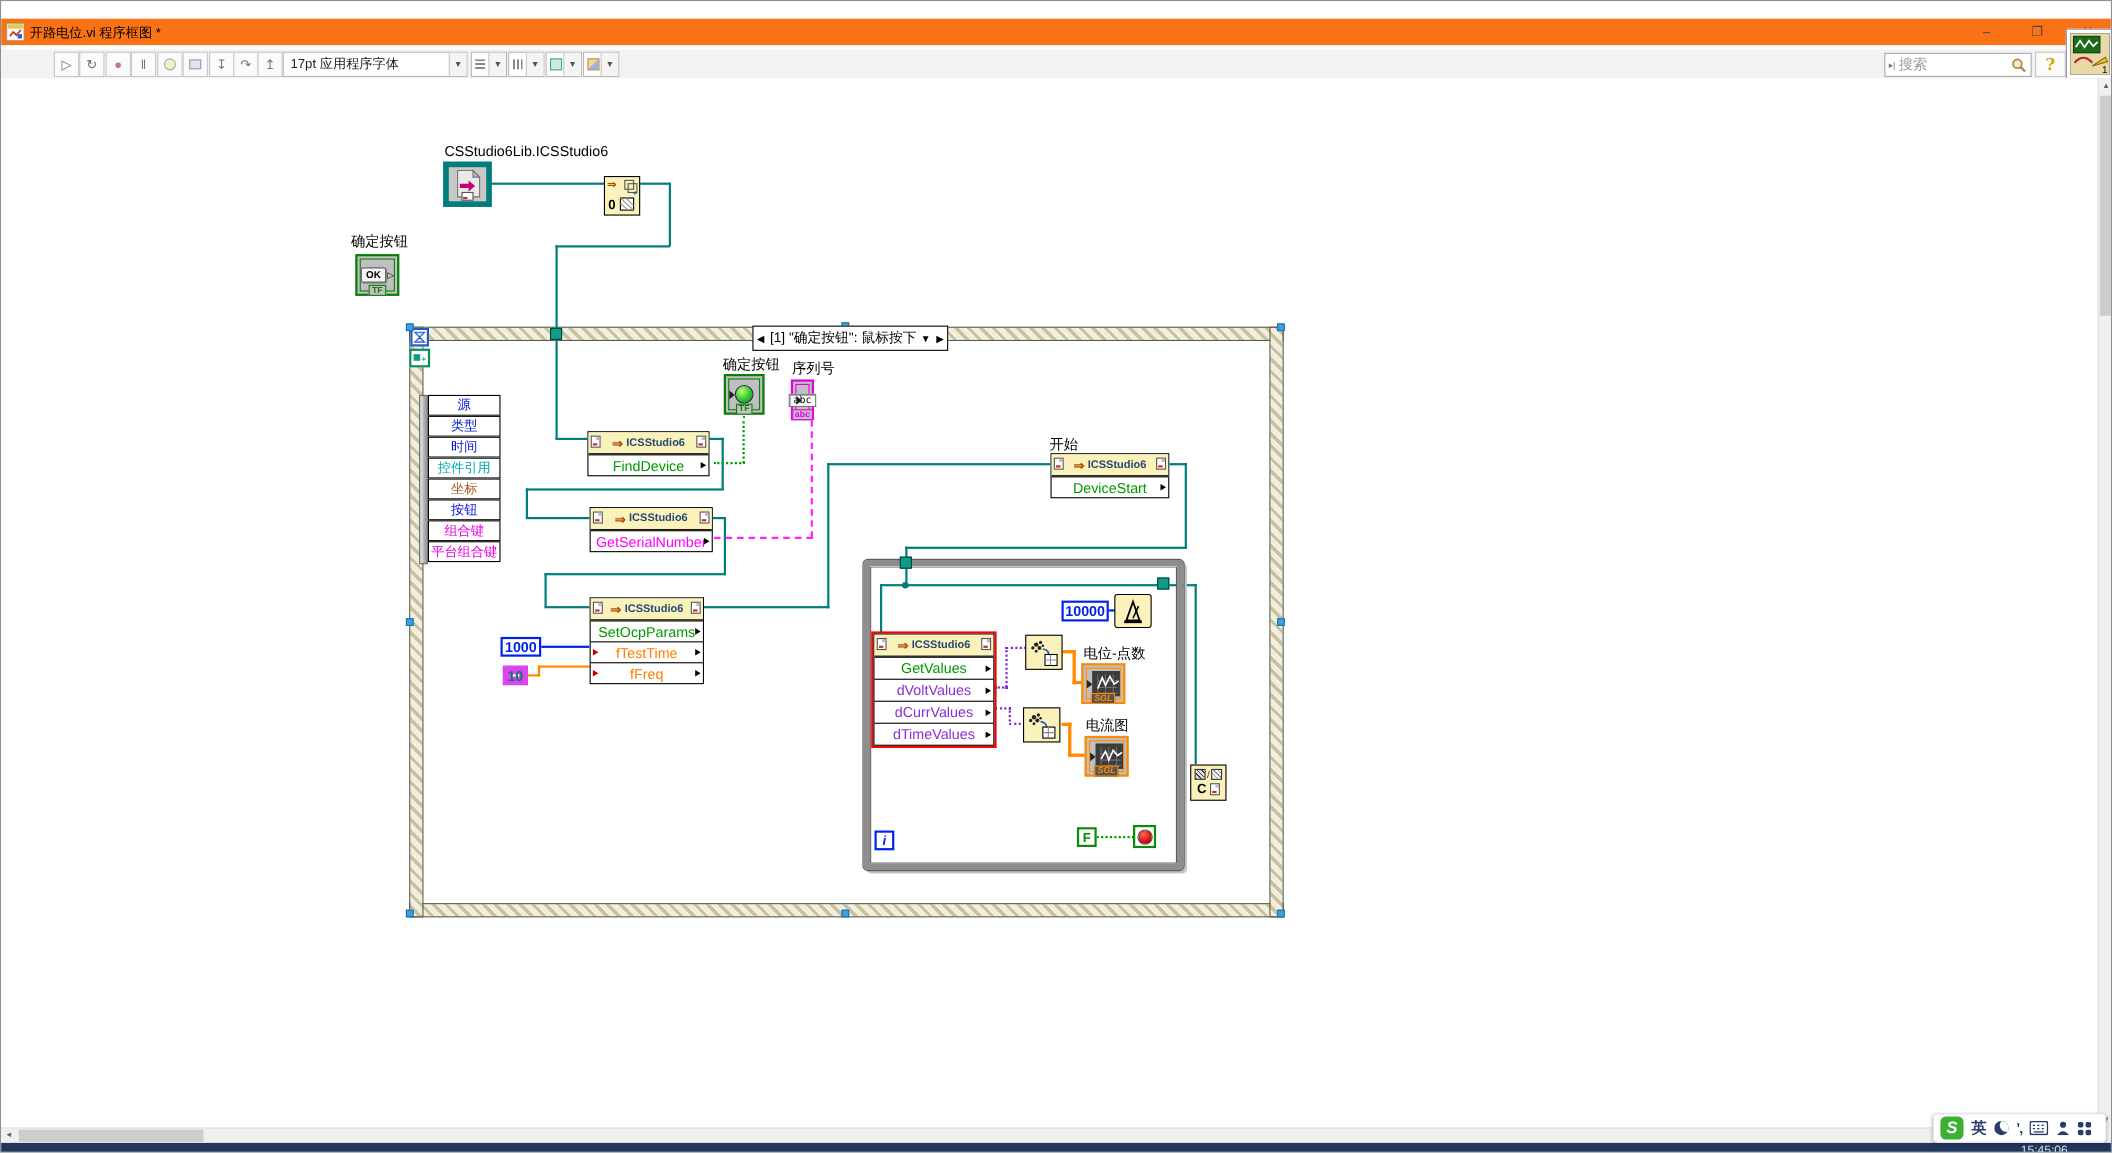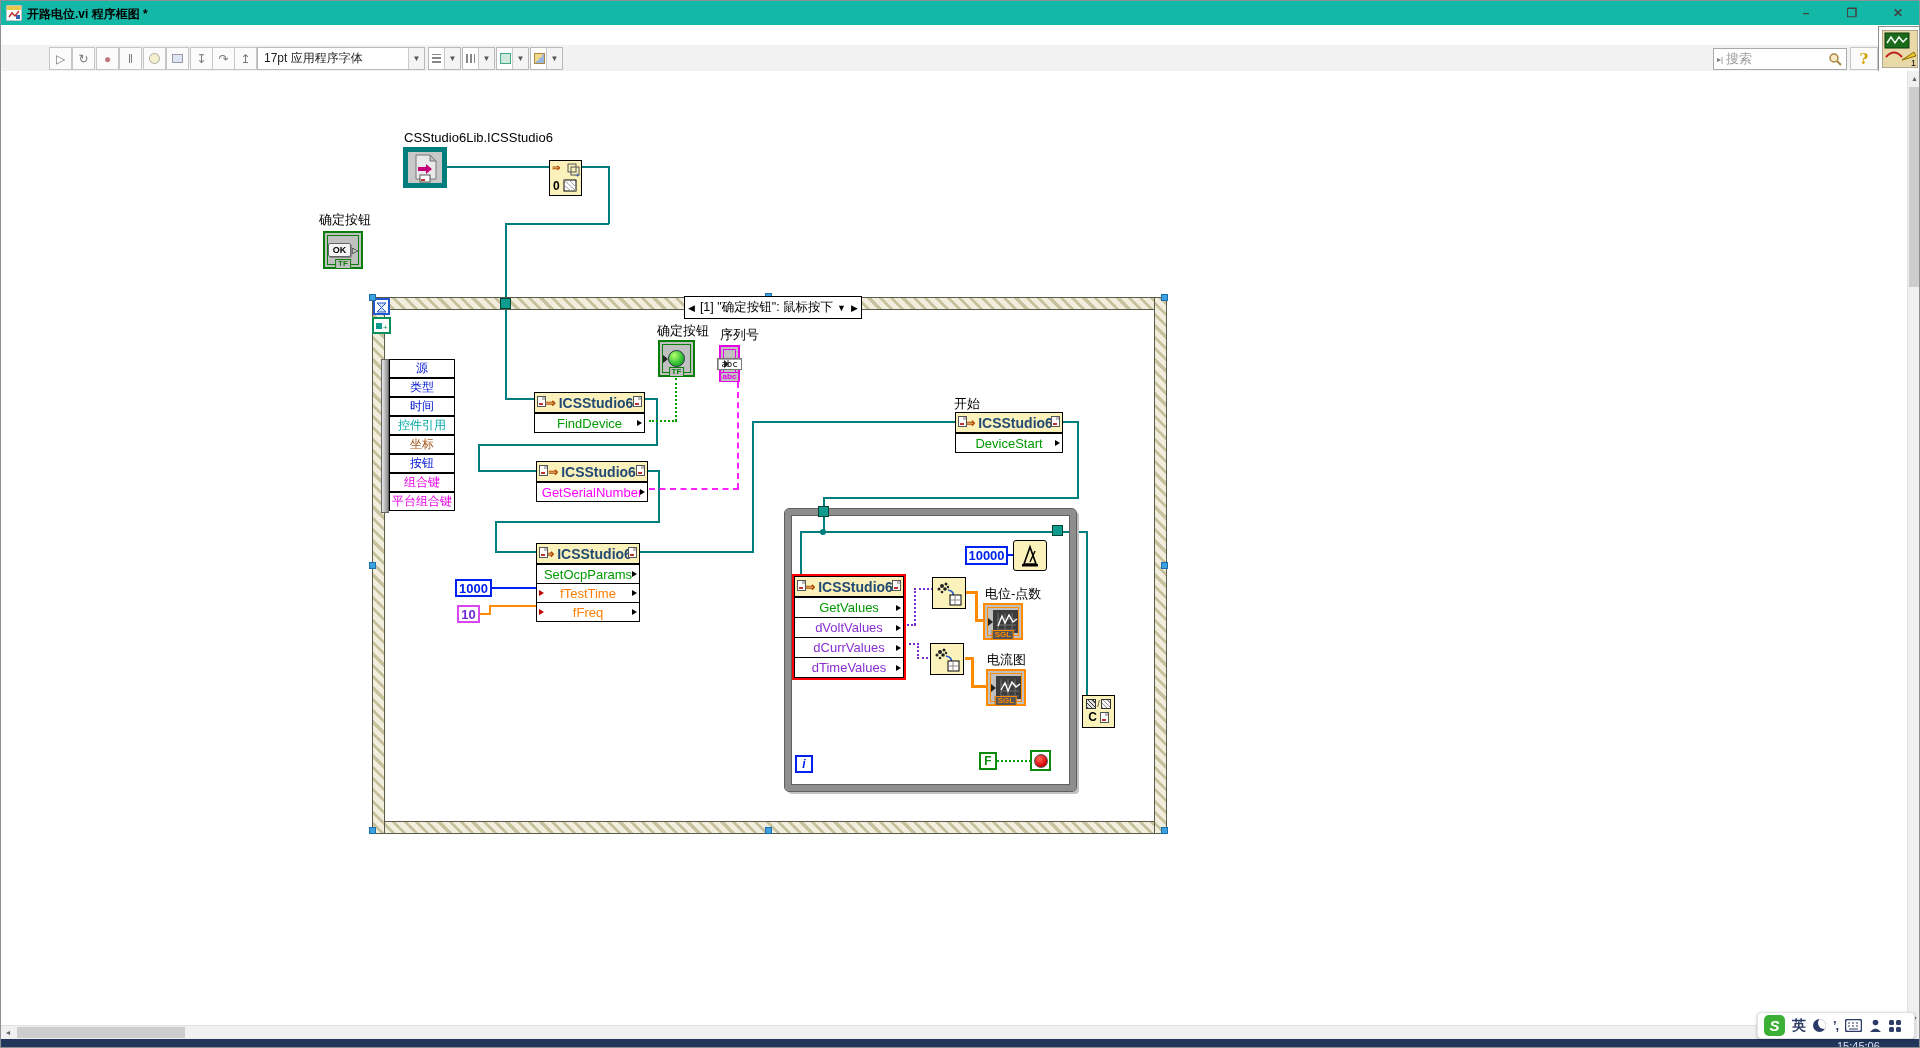--- a/index.html
+++ b/index.html
@@ -1,21 +1,21 @@
 <!DOCTYPE html>
 <html><head>
 <meta charset="utf-8">
 <style>
   html,body{margin:0;padding:0;background:#d8d8d8;}
   #app{position:relative;width:1920px;height:1048px;background:#fff;
        font-family:"Liberation Sans",sans-serif;overflow:hidden;
        border:1px solid #8b9096;box-sizing:border-box;}
   .abs{position:absolute;}
   
-  .titlebar{left:0;top:0;width:100%;height:24px;background:#14b8a6;font-weight:bold;}
+  .titlebar{left:0;top:16px;width:100%;height:24px;background:#f97316;}
   .title-text{left:26px;top:5px;font-size:12px;color:#000;white-space:nowrap;}
   .winbtn{top:0;width:46px;height:24px;display:flex;align-items:center;justify-content:center;
           font-size:12px;color:#444;}
   .menubar{left:0;top:24px;width:100%;height:20px;background:#f7f7f7;display:flex;align-items:center;
            border-bottom:1px solid #e6e6e6;}
   .menu-item{padding:2px 9px;font-size:12.5px;color:#111;}
   .toolbar{left:0;top:44px;width:100%;height:26px;background:#f2f2f2;border-bottom:1px solid #cfcfcf;}
   .tbtn{position:absolute;top:2px;width:21px;height:21px;border:1px solid #c6c6c6;background:#fbfbfb;
         display:flex;align-items:center;justify-content:center;font-size:12px;color:#777;}
   .combo{position:absolute;top:2px;height:21px;border:1px solid #b9b9b9;background:#fff;
@@ -65,53 +65,53 @@
   
   .inode{position:absolute;background:#fff;border:1px solid #000;box-sizing:border-box;}
   .inode.err{box-shadow:0 0 0 2px #ff0000;}
   .ihdr{position:relative;height:19px;background:#fbf2bb;border-bottom:1px solid #000;
         display:flex;align-items:center;justify-content:center;gap:3px;}
   .pg{width:9px;height:11px;background:#fff;border:1px solid #555;position:relative;box-sizing:border-box;}
   .pg::after{content:"";position:absolute;left:1px;bottom:1px;width:4px;height:2px;background:#b33;}
   .pg::before{content:"";position:absolute;right:0;top:0;width:3px;height:3px;background:#bbb;}
   .pg.cl{position:absolute;left:2px;top:3px;} .pg.cr{position:absolute;right:2px;top:3px;}
   .iarrow{color:#b04a00;font-weight:bold;font-size:12px;line-height:10px;}
-  .icls{font-size:14px;font-weight:bold;color:#234a73;}
+  .icls{font-size:10px;font-weight:bold;color:#234a73;}
   .irow{position:relative;height:18px;border-top:1px solid #000;display:flex;align-items:center;
         justify-content:center;font-size:13px;}
   .irow:first-of-type{border-top:none;}
   .oarr{position:absolute;right:2px;top:50%;margin-top:-3px;width:0;height:0;
         border-left:5px solid #000;border-top:3px solid transparent;border-bottom:3px solid transparent;}
   .iarr{position:absolute;left:2px;top:50%;margin-top:-3px;width:0;height:0;
         border-left:5px solid #c00000;border-top:3px solid transparent;border-bottom:3px solid transparent;}
   .m-green{color:#009b00;} .m-mag{color:#ff00ff;} .p-org{color:#ff7e00;} .p-pur{color:#8a2fd1;}
   
   .term{position:absolute;background:#c0c0c0;box-sizing:border-box;}
-  .t-green{border:2px solid #0a7d0a;} .t-mag{border:2px solid #e800e8;} .t-org{border:2px solid #ff8a00;}
+  .t-green{border:2px solid #0a7d0a;} .t-mag{border:2px solid #e800e8;} .t-org{border:2px solid #ff8a00;font-style:italic;}
   .term .inner{position:absolute;left:2px;top:2px;right:2px;bottom:2px;border:1px solid;display:flex;
                align-items:center;justify-content:center;}
   .t-green .inner{border-color:#0a7d0a;} .t-mag .inner{border-color:#e800e8;} .t-org .inner{border-color:#ff8a00;}
   .ttab{position:absolute;bottom:-2px;left:50%;transform:translateX(-50%);background:#c0c0c0;
         border:1px solid;font-size:8px;font-weight:bold;line-height:8px;padding:0 2px;z-index:3;}
   .t-green .ttab{border-color:#0a7d0a;color:#0a7d0a;}
   .t-mag .ttab{border-color:#e800e8;color:#e800e8;}
   .t-org .ttab{border-color:#ff8a00;color:#ff8a00;background:#555;}
   .tinarr{position:absolute;left:3px;top:50%;margin-top:-4px;width:0;height:0;z-index:2;
           border-left:5px solid #222;border-top:4px solid transparent;border-bottom:4px solid transparent;}
   .led{width:15px;height:15px;border-radius:50%;border:1px solid #234;
        background:radial-gradient(circle at 35% 30%,#b9ff70,#35c335 55%,#1d7a1d);}
   .okbtn{background:#f4f4f4;border:1px solid #666;border-radius:2px;font-size:9px;font-weight:bold;
          color:#000;padding:1px 4px;box-shadow:1px 1px 0 #888;}
   .strbox{background:#fff;border:1px solid #777;box-shadow:inset 1px 1px 0 #aaa;font-size:9px;
           color:#000;padding:0 3px;font-family:"DejaVu Sans Mono",monospace;}
   
   .const{position:absolute;background:#fff;box-sizing:border-box;display:flex;align-items:center;
          justify-content:center;font-size:13px;font-weight:bold;}
   .c-blue{border:2px solid #0022ee;color:#0022ee;}
-  .c-org{border:2px solid #d946ef;color:#6d28d9;}
+  .c-org{border:8px solid #d946ef;color:#0f766e;}
   .c-grn{border:2px solid #0a8c0a;color:#0a8c0a;}
   
   .evborder{position:absolute;background:repeating-linear-gradient(45deg,#f1eedd 0 5px,#c9c29f 5px 8px);
             border:1px solid #5a5a4a;box-sizing:border-box;}
   .evheader{position:absolute;background:#fff;border:1px solid #000;display:flex;align-items:center;
             font-size:12.5px;color:#000;z-index:4;}
   .evheader .cap{width:13px;height:100%;display:flex;align-items:center;justify-content:center;font-size:9px;}
   .edbar{position:absolute;width:8px;background:linear-gradient(90deg,#e9e9e9,#8d8d8d);border:1px solid #666;box-sizing:border-box;}
   .edrow{position:absolute;width:66px;height:19px;background:#fff;border:1px solid #000;box-sizing:border-box;
          display:flex;align-items:center;justify-content:center;font-size:12px;}

